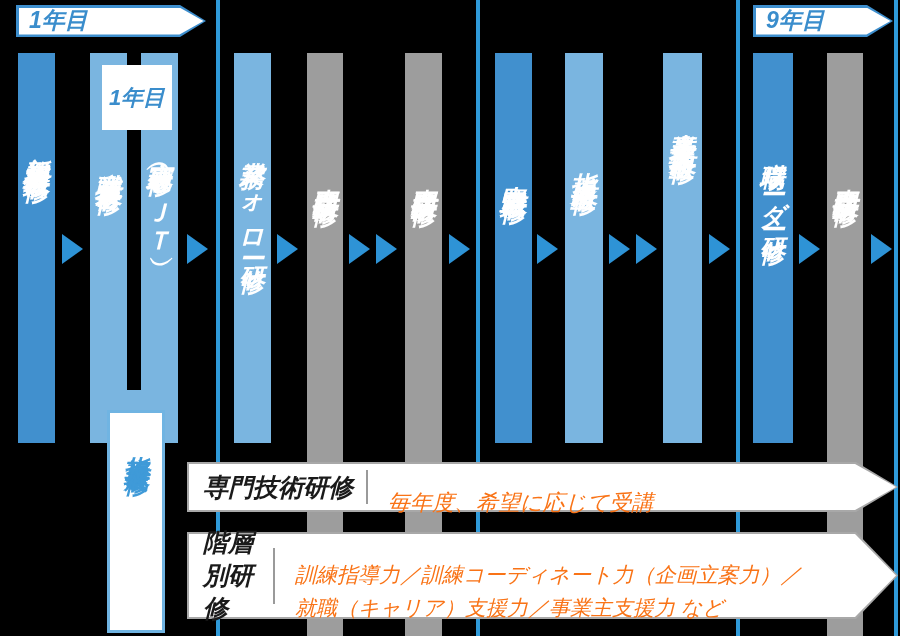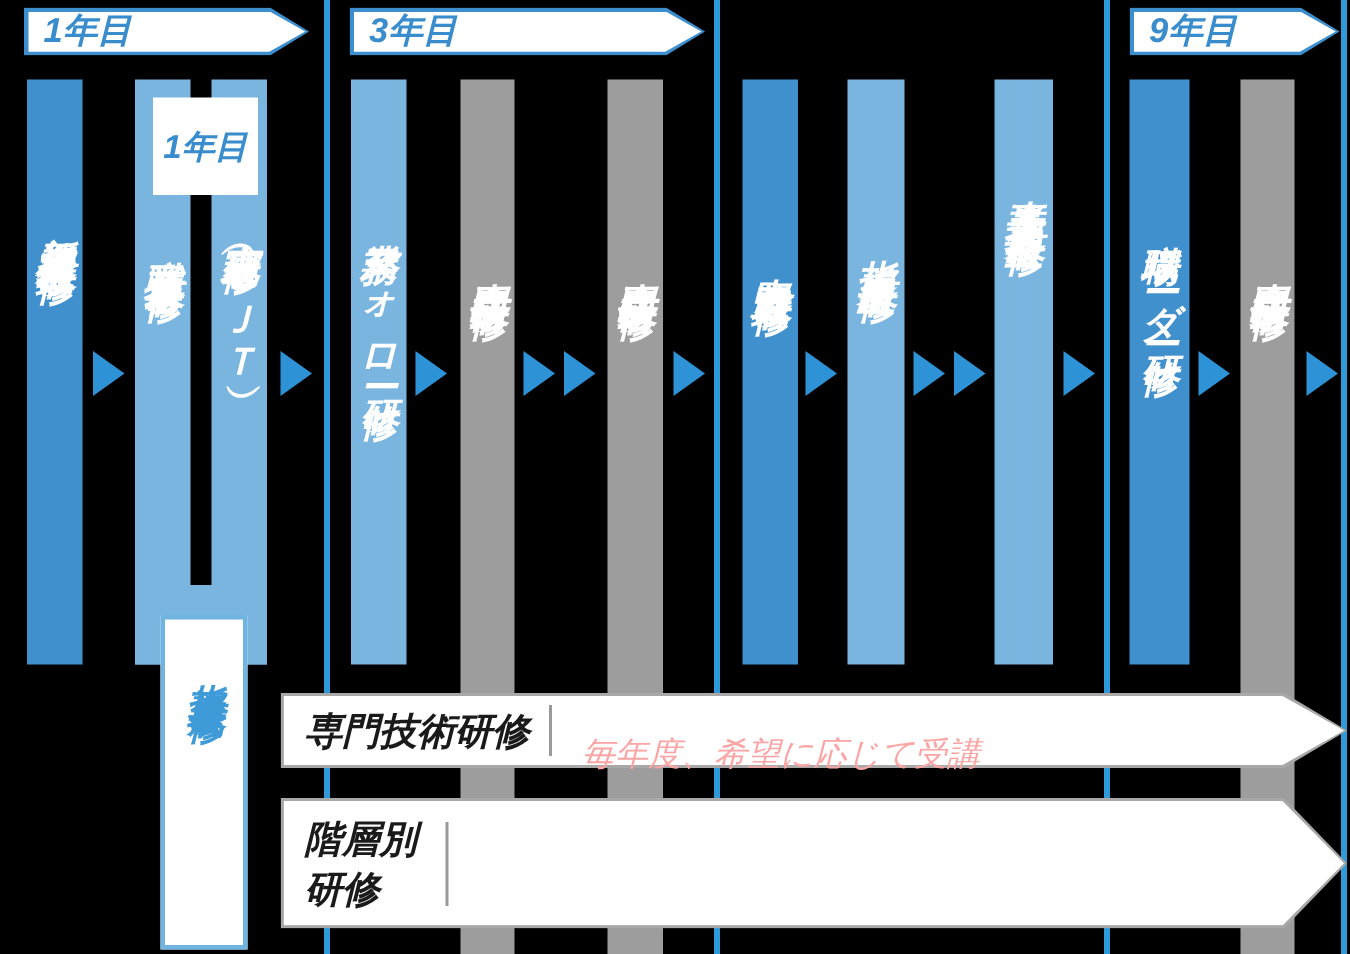--- a/index.html
+++ b/index.html
@@ -47,49 +47,44 @@
 
   
   .legend{position:absolute;left:187px;width:711px;z-index:3;}
   .legend .shell{position:absolute;inset:0;background:#a8a8a8;
     clip-path:polygon(0 0,calc(100% - 42px) 0,100% 50%,calc(100% - 42px) 100%,0 100%);}
   .legend .inner{position:absolute;inset:2px;background:#fff;
     clip-path:polygon(0 0,calc(100% - 41px) 0,100% 50%,calc(100% - 41px) 100%,0 100%);}
   .legend .content{position:absolute;inset:0;display:flex;align-items:center;z-index:1;}
   .legend .title{font-weight:bold;color:#1a1a1a;font-size:25px;padding-left:16px;flex:0 0 auto;}
   .legend .vsep{width:2px;background:#9a9a9a;flex:0 0 auto;}
-  .legend .desc{color:#fca5a5;padding-left:20px;flex:0 0 auto;margin-top:31px;}
+  .legend .desc{color:#f97316;padding-left:20px;flex:0 0 auto;margin-top:31px;}
   .legend1{top:462px;height:50px;}
   .legend1 .title{width:179px;}
   .legend1 .vsep{height:34px;}
   .legend1 .desc{font-size:22px;}
   .legend2{top:532px;height:87px;}
-  .legend2 .title{width:110px;}
+  .legend2 .title{width:86px;}
   .legend2 .vsep{height:56px;}
   .legend2 .desc{font-size:21px;line-height:33px;}
 </style>
 </head>
 <body>
 
 <div class="stage">
 
   <div class="divider" style="left:216px"></div>
   <div class="divider" style="left:476px"></div>
   <div class="divider" style="left:736px"></div>
   <div class="divider" style="left:894px"></div>
 
   <div class="yh" style="left:16px;top:5px;width:190px">
     <div class="shell"></div>
     <div class="inner"></div>
     <div class="txt">1年目</div>
-  </div>
-  <div class="yh" style="left:233px;top:5px;width:237px">
-    <div class="shell"></div>
-    <div class="inner"></div>
-    <div class="txt">3年目</div>
   </div>
   <div class="yh" style="left:753px;top:5px;width:140px">
     <div class="shell"></div>
     <div class="inner"></div>
     <div class="txt">9年目</div>
   </div>
 
   <div class="connector"></div>
 
   <div class="bar bar-dark" style="left:18px;width:37px;height:390px">
@@ -154,16 +149,20 @@
       <div class="desc">毎年度、希望に応じて受講</div>
     </div>
   </div>
 
   <div class="legend legend2">
     <div class="shell"></div>
     <div class="inner"></div>
     <div class="content">
       <div class="title">階層別研修</div>
       <div class="vsep"></div>
+      <div class="desc">
+        <div>訓練指導力／訓練コーディネート力（企画立案力）／</div>
+        <div>就職（キャリア）支援力／事業主支援力 など</div>
+      </div>
     </div>
   </div>
 
 </div>
 
 </body></html>

